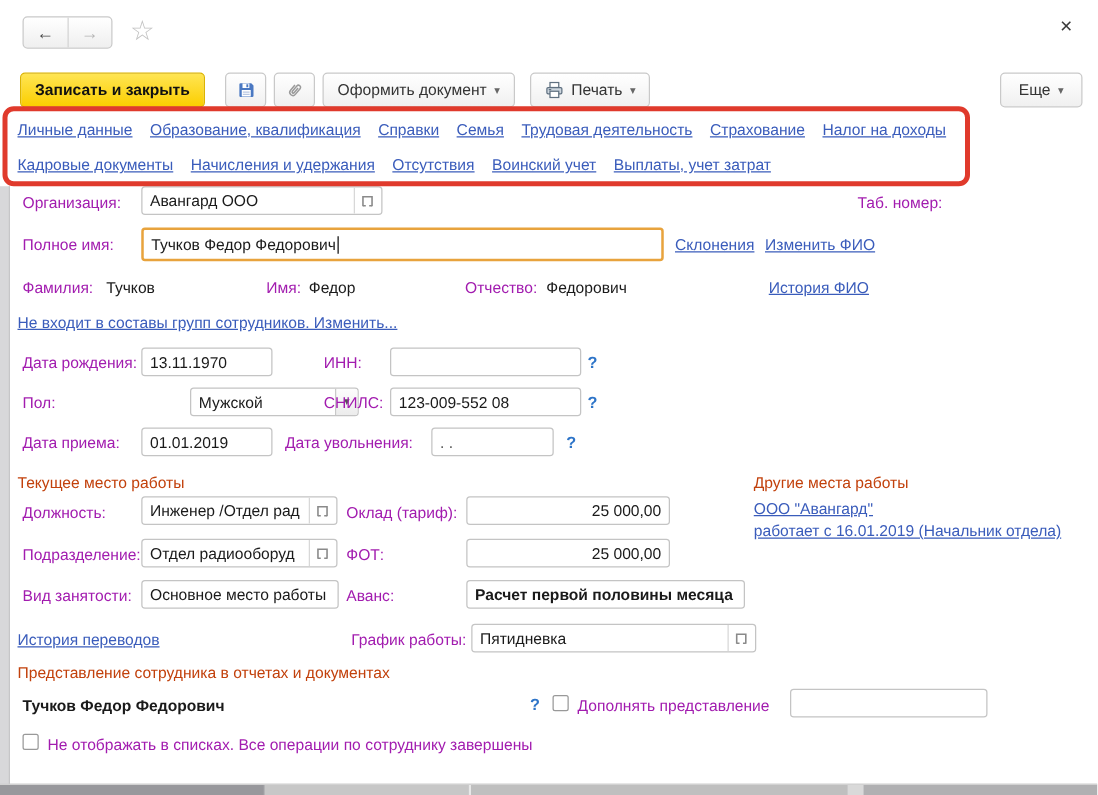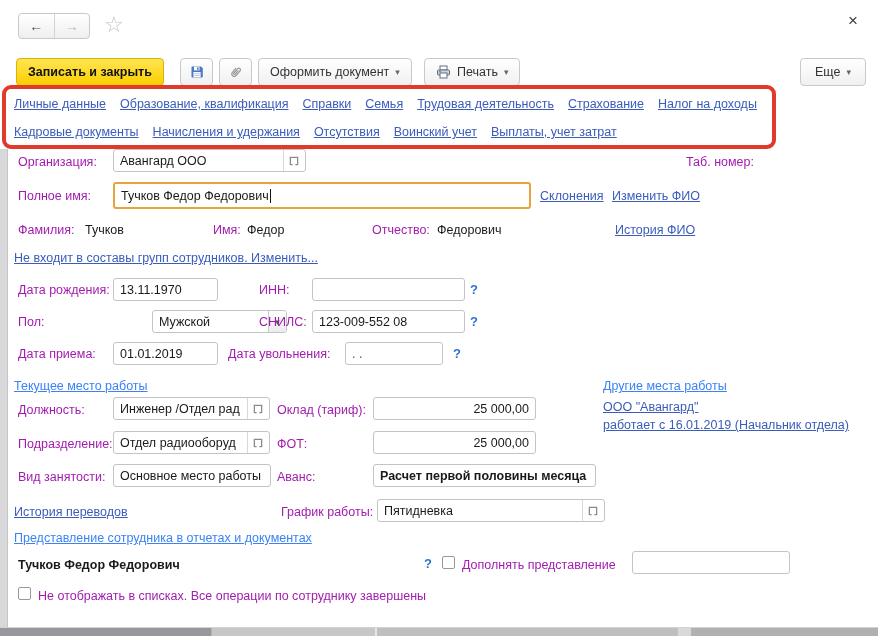--- a/index.html
+++ b/index.html
@@ -11,21 +11,21 @@
   .fld { position:absolute; box-sizing:border-box; height:23px; border:1px solid #c4c4c4; border-radius:3px;
          background:#fff; display:flex; align-items:center; padding:0 6px; font-size:12.5px; color:#1a1a1a;
          white-space:nowrap; overflow:hidden; }
   .fld .fval { flex:1; overflow:hidden; white-space:nowrap; }
   .choose { margin-left:auto; align-self:stretch; display:flex; align-items:center; padding-left:5px;
             border-left:1px solid #d8d8d8; cursor:pointer; }
   .combo-arrow { margin-left:auto; align-self:stretch; display:flex; align-items:center; justify-content:center;
             width:17px; border-left:1px solid #c9c9c9; background:linear-gradient(#fdfdfd,#ececec);
             color:#555; font-size:9px; cursor:pointer; }
   .link { position:absolute; font-size:12.5px; color:#3a5cbb; text-decoration:underline; white-space:nowrap; cursor:pointer; }
-  .ghead { position:absolute; font-size:12.5px; color:#3b82f6; white-space:nowrap;text-decoration:underline; }
+  .ghead { position:absolute; font-size:12.5px; color:#c2410c; white-space:nowrap; }
   .help { position:absolute; font-size:13px; font-weight:bold; color:#2d74c8; cursor:pointer; }
   .chk { position:absolute; width:13px; height:13px; box-sizing:border-box; border:1px solid #999;
          border-radius:2px; background:#fff; cursor:pointer; }
   .btn { position:absolute; height:28px; box-sizing:border-box; display:flex; align-items:center; gap:6px;
          padding:0 11px; border:1px solid #c9c9c9; border-radius:4px; background:linear-gradient(#ffffff,#f0f0f0);
          font-size:12.5px; color:#333; cursor:pointer; }
   .btn .dd { font-size:9px; color:#666; }
   .btn-yellow { background:linear-gradient(#ffe553,#fbce00); border-color:#dcb400; font-weight:bold; color:#111; }
   .iconbtn { width:33px; padding:0; justify-content:center; }
   .navgrp { position:absolute; left:18px; top:13px; width:72px; height:26px; box-sizing:border-box;

